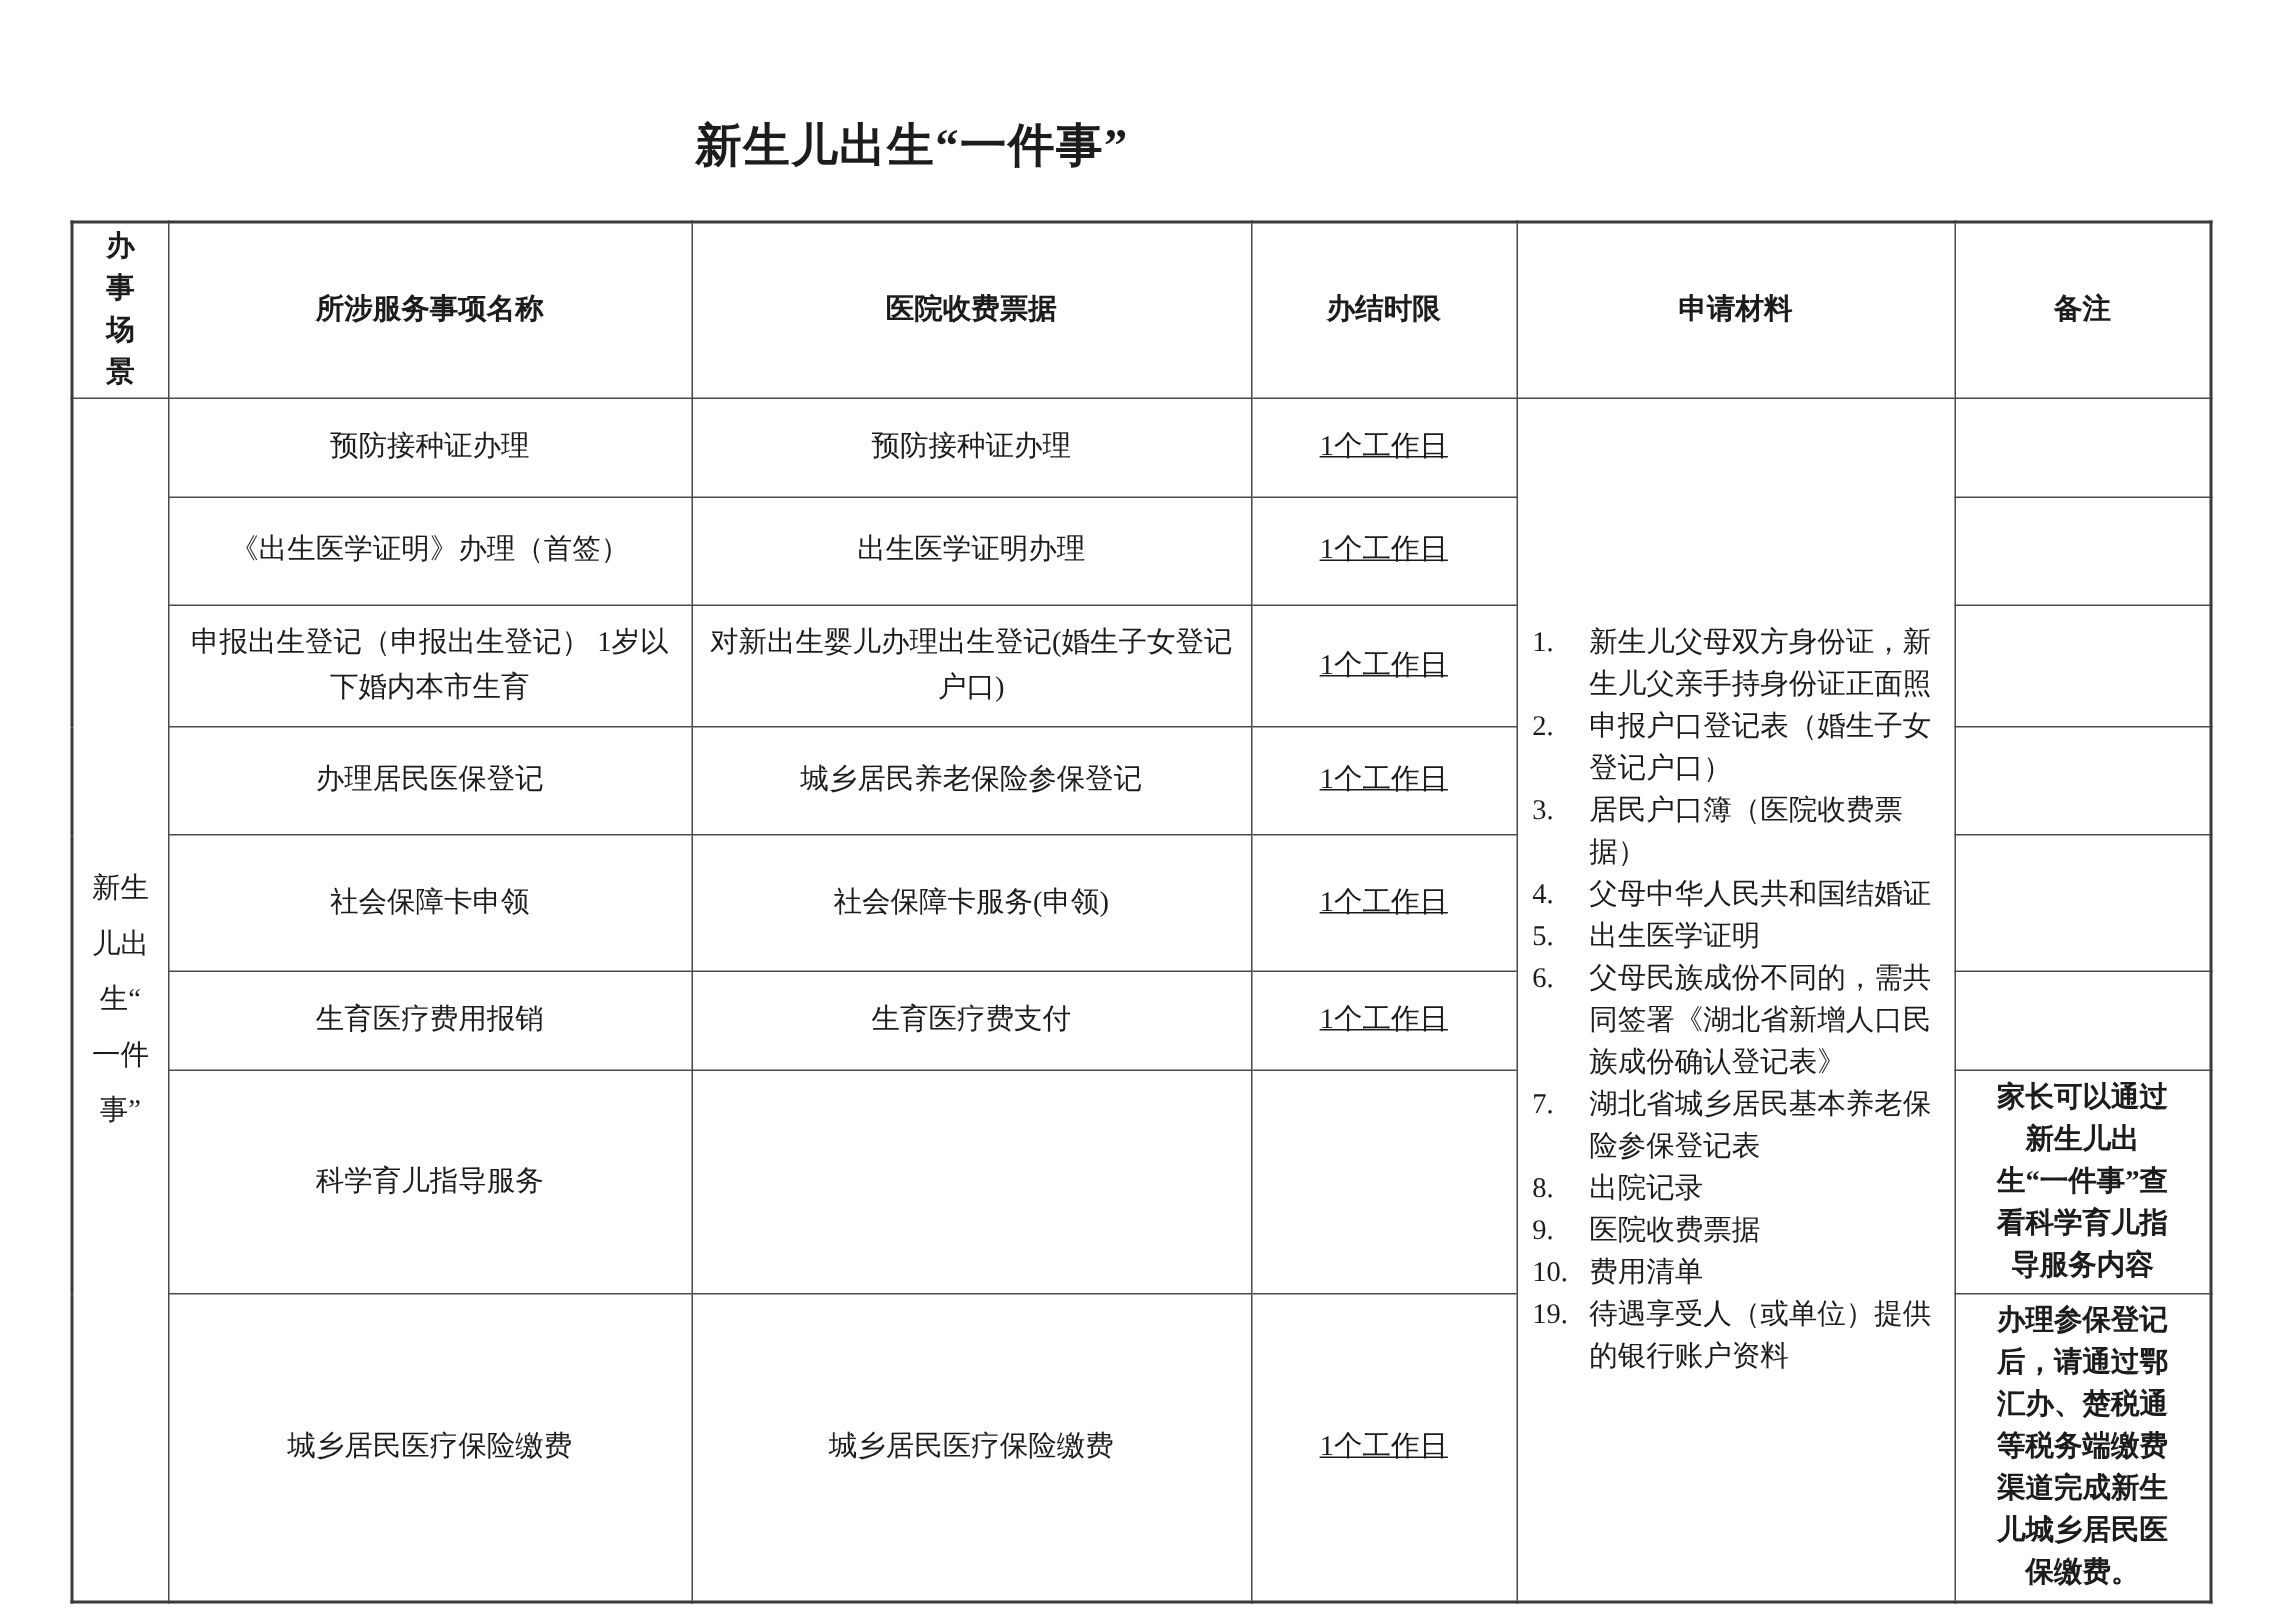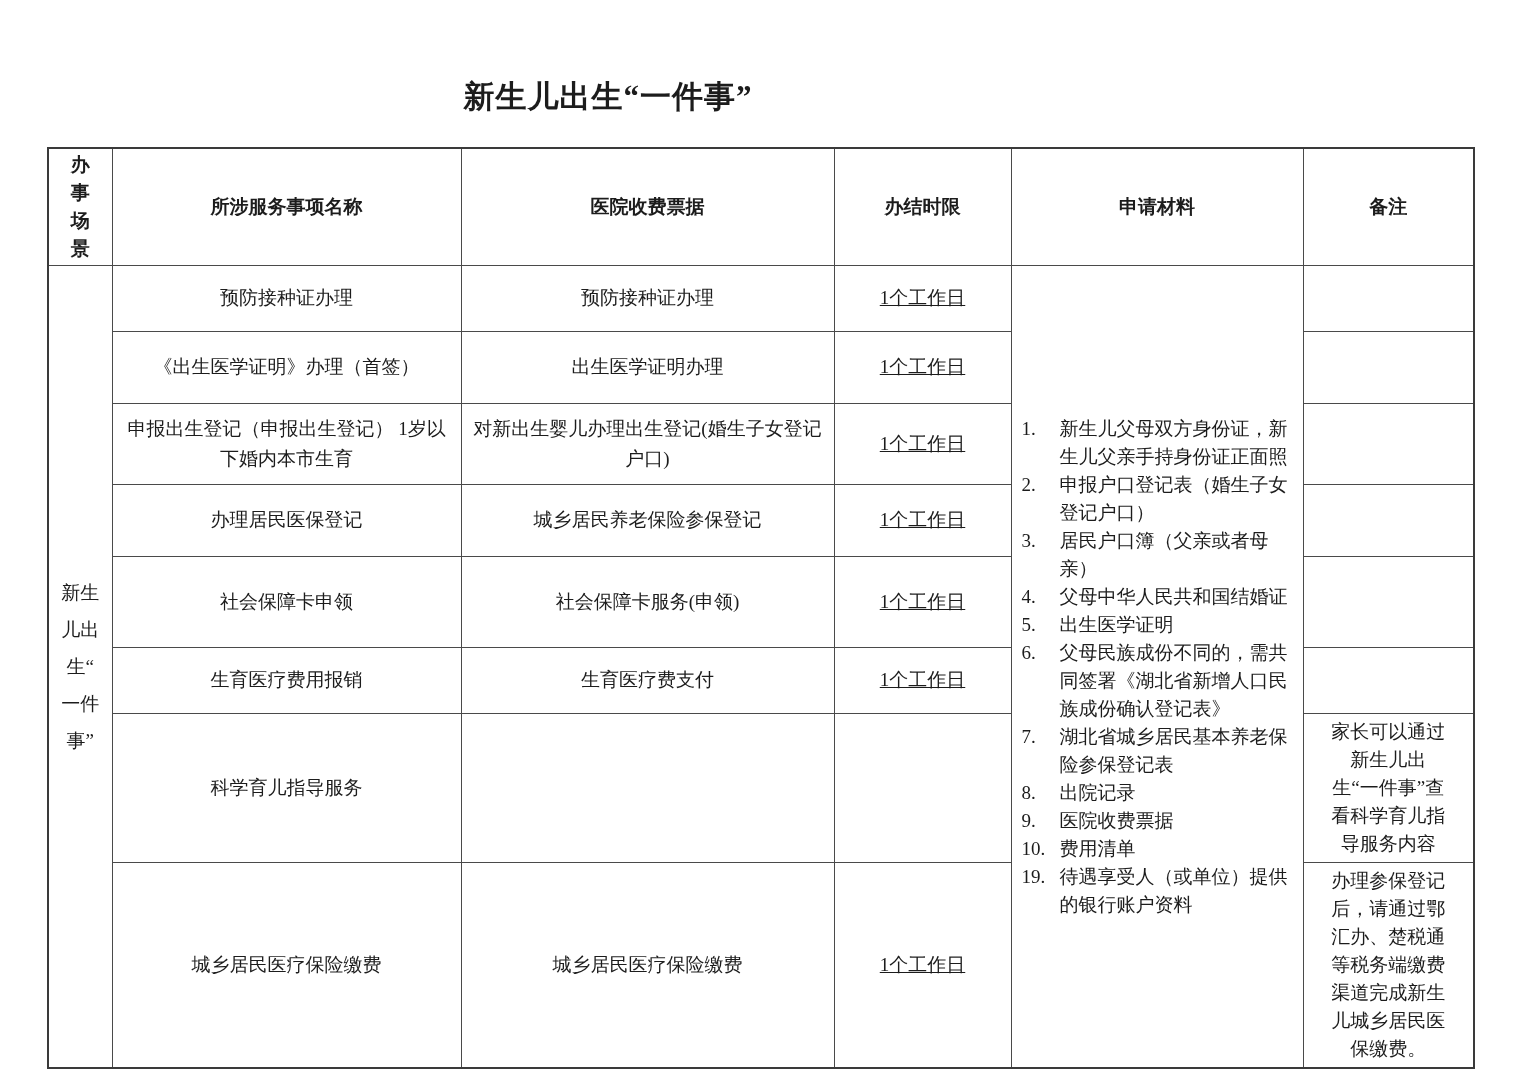--- a/index.html
+++ b/index.html
@@ -93,20 +93,21 @@
   .mat-num {
     flex: 0 0 38px;
   }
   .mat-text {
     flex: 1 1 auto;
   }
   
   td.cell-remark {
     line-height: 28px;
     padding: 4px 24px;
+    font-weight: bold;
   }
 </style>
 </head>
 <body>
 
 <div class="page">
 
   <h1 class="doc-title">新生儿出生“一件事”</h1>
 
   <table class="service-table">
@@ -142,21 +143,21 @@
           <div class="mat-item">
             <span class="mat-num">1.</span>
             <span class="mat-text">新生儿父母双方身份证，新生儿父亲手持身份证正面照</span>
           </div>
           <div class="mat-item">
             <span class="mat-num">2.</span>
             <span class="mat-text">申报户口登记表（婚生子女登记户口）</span>
           </div>
           <div class="mat-item">
             <span class="mat-num">3.</span>
-            <span class="mat-text">居民户口簿（父亲或者母亲）</span>
+            <span class="mat-text">居民户口簿（医院收费票据）</span>
           </div>
           <div class="mat-item">
             <span class="mat-num">4.</span>
             <span class="mat-text">父母中华人民共和国结婚证</span>
           </div>
           <div class="mat-item">
             <span class="mat-num">5.</span>
             <span class="mat-text">出生医学证明</span>
           </div>
           <div class="mat-item">

